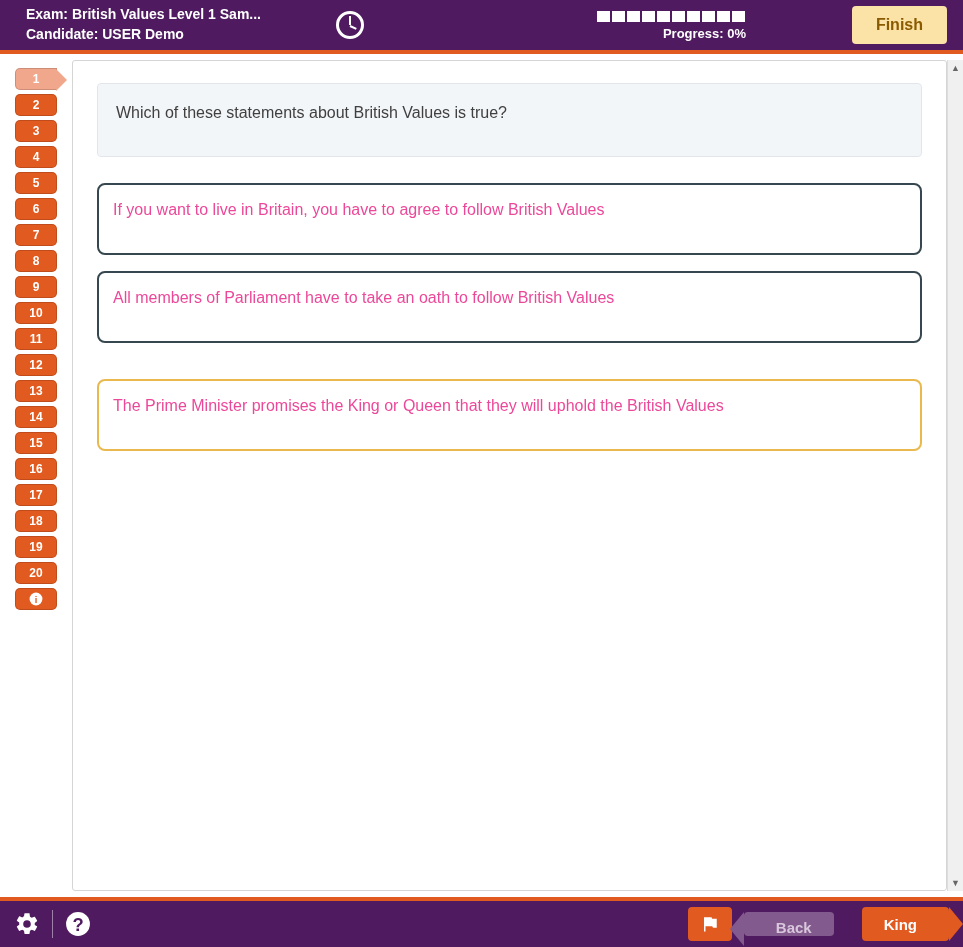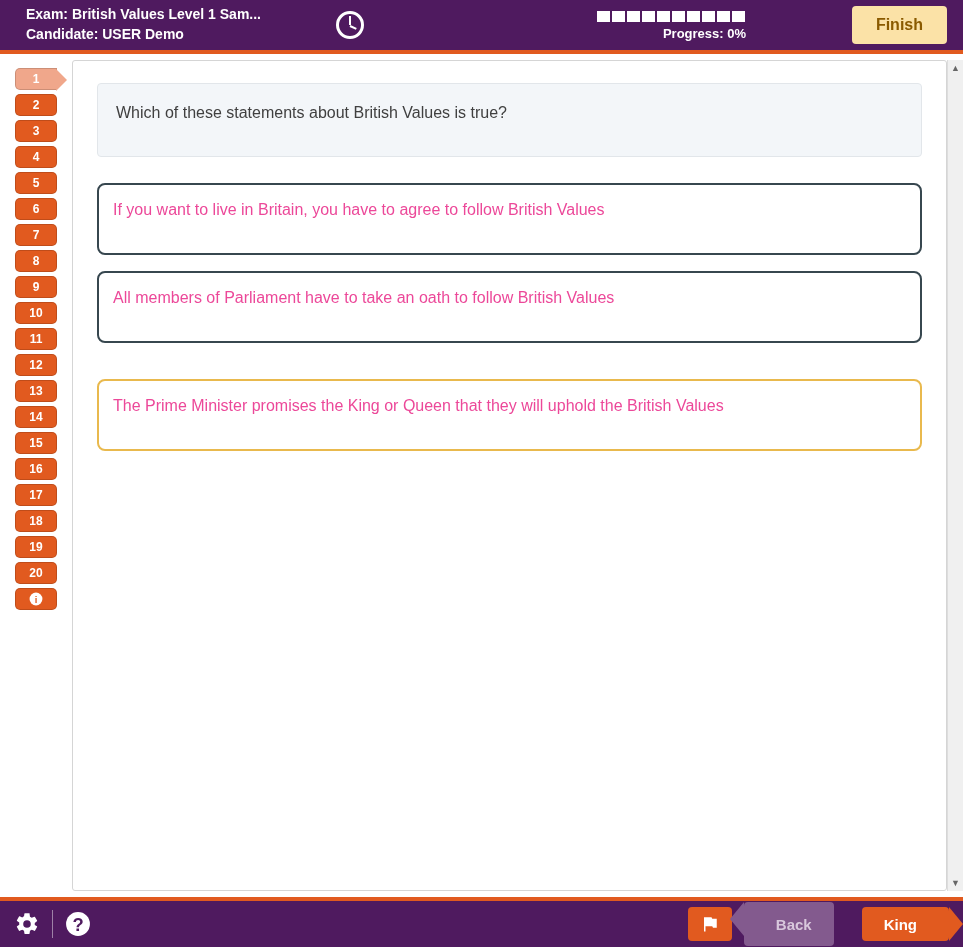--- a/index.html
+++ b/index.html
@@ -201,24 +201,24 @@
   .flag-btn{
     background:#e15a1f;
     width:44px;height:34px;
     border-radius:4px;
     display:flex;align-items:center;justify-content:center;
     cursor:pointer;
   }
   .back-btn{
     background:#835a8e;
     color:#d8c7dc;
-    height:44px;
+    height:24px;
     padding:0 22px 0 32px;
     border-radius:4px 4px 4px 4px;
-    display:flex;align-items:center;
+    display:flex;align-items:flex-end;
     font-weight:700;
     font-size:15px;
     position:relative;
     cursor:default;
   }
   .back-btn::before{
     content:'';
     position:absolute;left:-14px;top:0;
     border-top:17px solid transparent;
     border-bottom:17px solid transparent;

